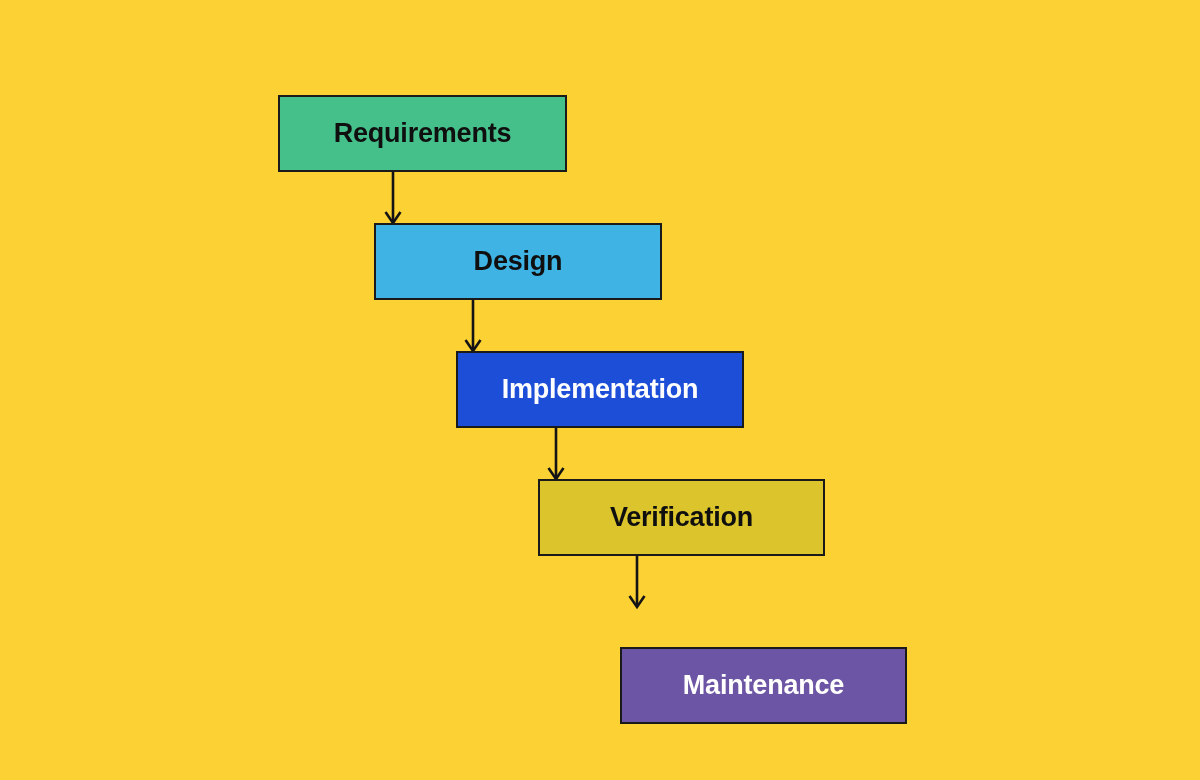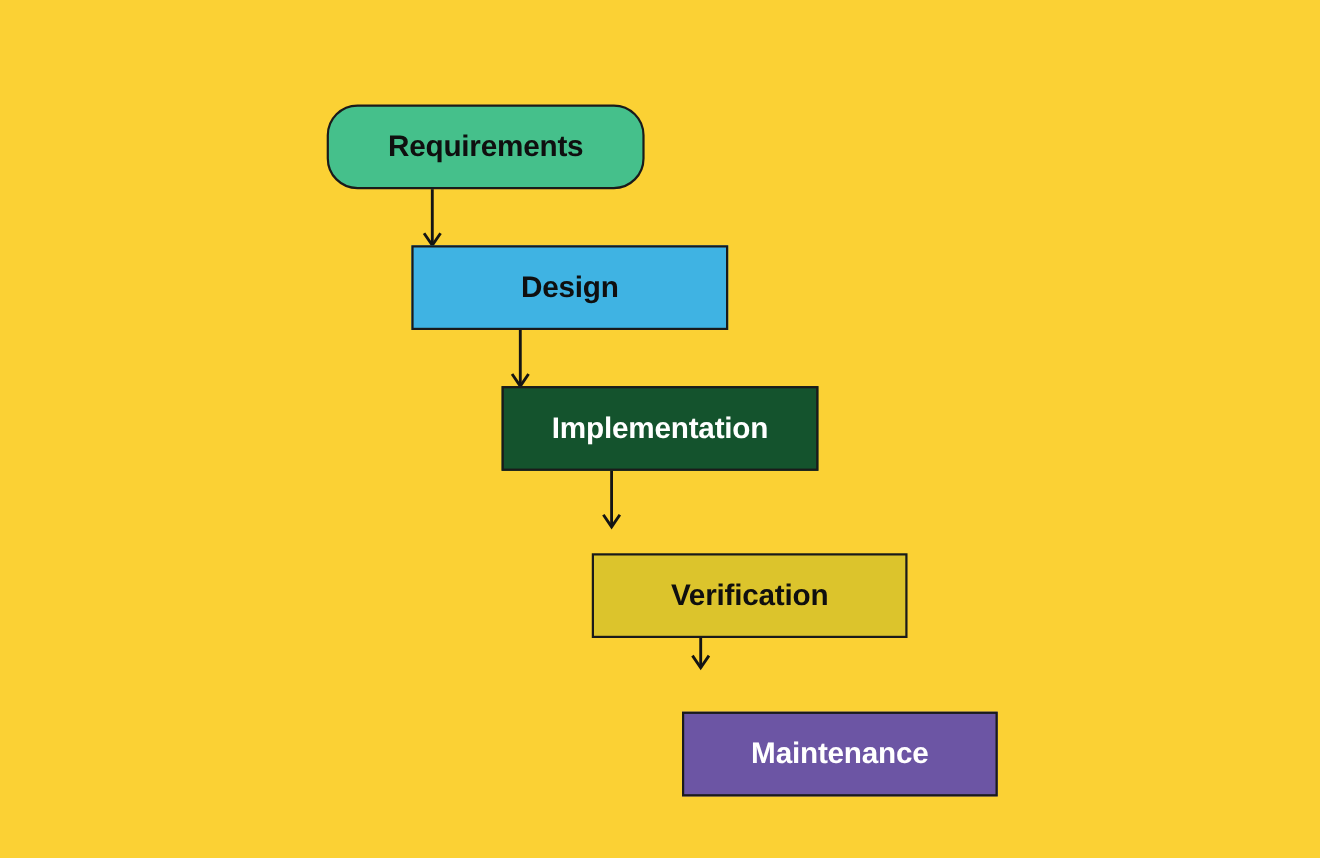--- a/index.html
+++ b/index.html
@@ -55,33 +55,33 @@
         <path d="M 385.5 212 L 393 223 L 400.5 212" fill="none" stroke="#141414" stroke-width="2.6" stroke-linecap="butt" stroke-linejoin="miter"></path>
         <line x1="473" y1="300" x2="473" y2="351" stroke="#141414" stroke-width="2.6"></line>
         <path d="M 465.5 340 L 473 351 L 480.5 340" fill="none" stroke="#141414" stroke-width="2.6" stroke-linecap="butt" stroke-linejoin="miter"></path>
         <line x1="556" y1="428" x2="556" y2="479" stroke="#141414" stroke-width="2.6"></line>
         <path d="M 548.5 468 L 556 479 L 563.5 468" fill="none" stroke="#141414" stroke-width="2.6" stroke-linecap="butt" stroke-linejoin="miter"></path>
         <line x1="637" y1="556" x2="637" y2="607" stroke="#141414" stroke-width="2.6"></line>
         <path d="M 629.5 596 L 637 607 L 644.5 596" fill="none" stroke="#141414" stroke-width="2.6" stroke-linecap="butt" stroke-linejoin="miter"></path>
       </g>
   </svg>
 
-  <div class="phase-box" style="left: 297px; top: 95px; width: 289px; height: 77px; background: rgb(69, 192, 139); border-color: rgb(26, 26, 26); border-radius: 28px;">
+  <div class="phase-box" style="left: 278px; top: 95px; width: 289px; height: 77px; background: rgb(69, 192, 139); border-color: rgb(26, 26, 26);">
     <span class="phase-label" style="color: rgb(15, 15, 15);">Requirements</span>
   </div>
 
   <div class="phase-box" style="left: 374px; top: 223px; width: 288px; height: 77px; background: rgb(63, 179, 227); border-color: rgb(26, 26, 26);">
     <span class="phase-label" style="color: rgb(15, 15, 15);">Design</span>
   </div>
 
-  <div class="phase-box" style="left: 456px; top: 351px; width: 288px; height: 77px; background: #14532d; border-color: rgb(26, 26, 26);">
+  <div class="phase-box" style="left: 456px; top: 351px; width: 288px; height: 77px; background: #1d4ed8; border-color: rgb(26, 26, 26);">
     <span class="phase-label" style="color: rgb(255, 255, 255);">Implementation</span>
   </div>
 
-  <div class="phase-box" style="left: 538px; top: 479px; width: 287px; height: 77px; background: rgb(220, 196, 44); border-color: rgb(26, 26, 26); margin-top: 24px;">
+  <div class="phase-box" style="left: 538px; top: 479px; width: 287px; height: 77px; background: rgb(220, 196, 44); border-color: rgb(26, 26, 26);">
     <span class="phase-label" style="color: rgb(15, 15, 15);">Verification</span>
   </div>
 
   <div class="phase-box" style="left: 620px; top: 607px; width: 287px; height: 77px; background: rgb(108, 85, 164); border-color: rgb(26, 26, 26); margin-top: 40px;">
     <span class="phase-label" style="color: rgb(255, 255, 255);">Maintenance</span>
   </div>
 
 </div>
 
 </body></html>

